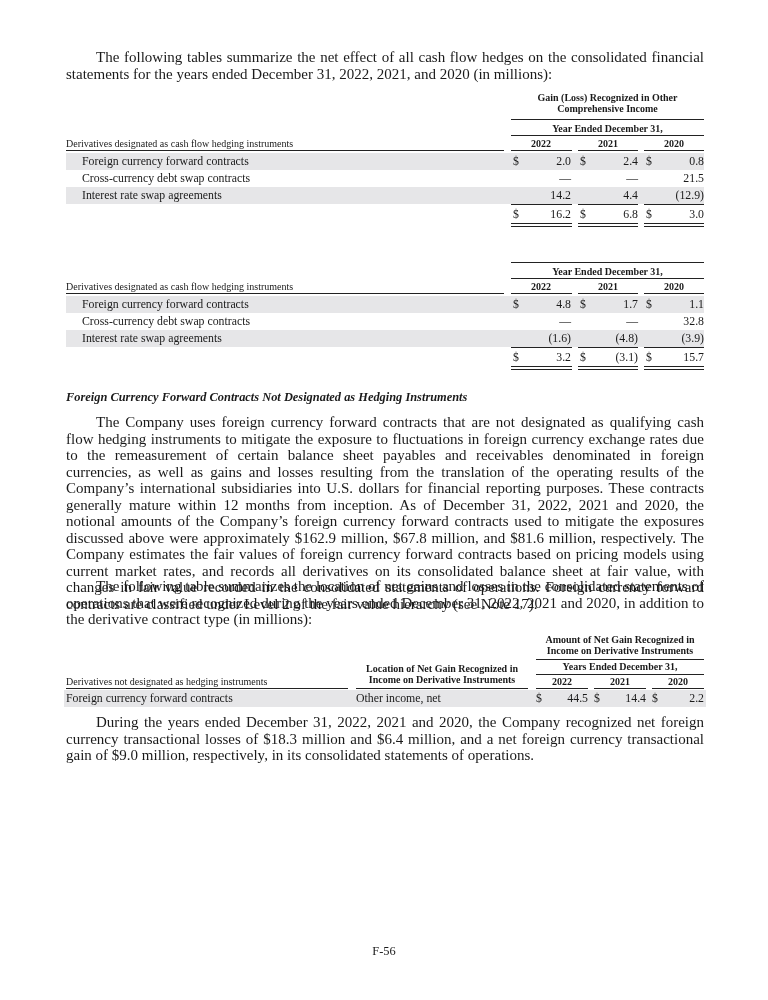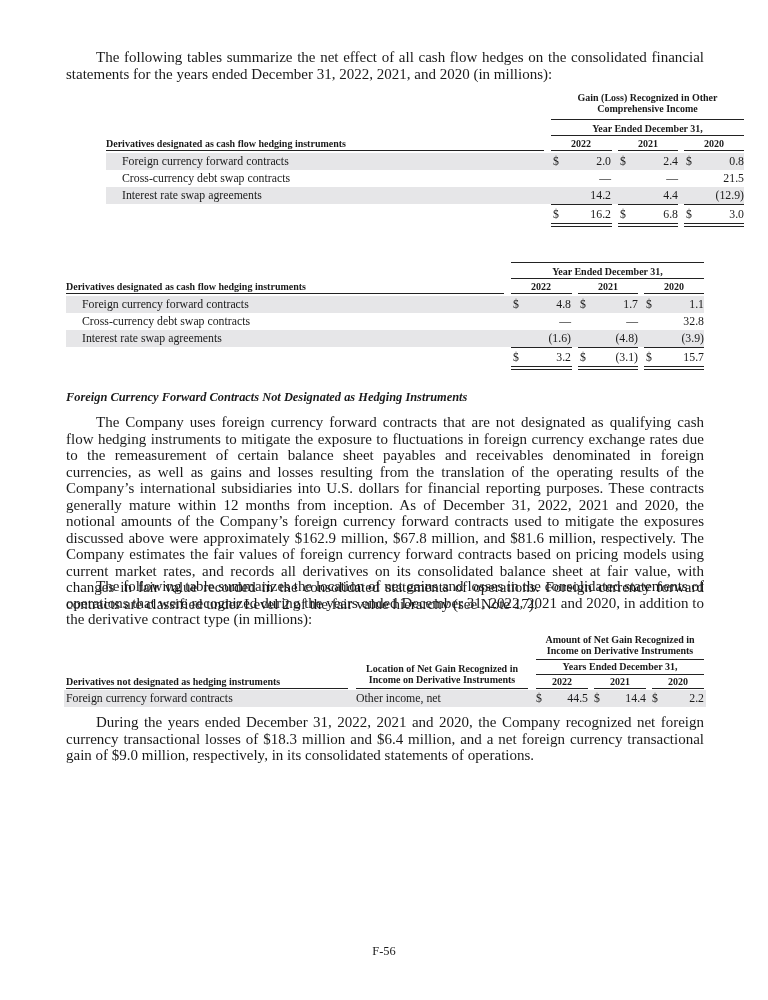--- a/index.html
+++ b/index.html
@@ -14,38 +14,38 @@
     margin: 0;
   }
   .para .indent { display: inline-block; width: 30px; }
   .heading {
     position: absolute; left: 66px; font-size: 12.4px; font-weight: bold; font-style: italic; margin: 0;
   }
   .footer { position: absolute; top: 944px; left: 0; width: 768px; text-align: center; font-size: 12.4px; }
 
   
   .tbl { position: absolute; left: 66px; width: 638px; font-size: 11.8px; }
-  .hdr-bold { font-weight: bold; font-size: 10px; }
+  .hdr-bold { font-weight: normal; font-size: 10px; }
   .row { position: absolute; left: 0; width: 638px; height: 17px; line-height: 17px; }
   .row.shaded { background: #e6e6e8; }
   .cell { position: absolute; top: 0; height: 17px; white-space: nowrap; }
   .lbl { left: 16px; }
   .cur { text-align: left; }
   .num { text-align: right; }
   .rule { position: absolute; height: 0; border-top: 1.5px solid #222; }
   .rule.thin { border-top: 1px solid #222; }
   .dbl { position: absolute; height: 2px; border-top: 1px solid #222; border-bottom: 1px solid #222; }
   .ctr { position: absolute; text-align: center; font-weight: bold; font-size: 10px; line-height: 11px; }
 </style>
 </head>
 <body>
 
 <p class="para" style="top:49px;"><span class="indent"></span><span>The following tables summarize the net effect of all cash flow hedges on the consolidated financial statements for the years ended December 31, 2022, 2021, and 2020 (in millions):</span></p>
 
-<div class="tbl" style="top:92px; height:190px;margin-left:40px;">
+<div class="tbl" style="top:92px; height:190px;">
   <div class="ctr" style="left:445px; width:193px; top:0;">
     <div>Gain (Loss) Recognized in Other</div>
     <div>Comprehensive Income</div>
   </div>
   <div class="rule thin" style="left:445px; width:193px; top:27px;"></div>
   <div class="ctr" style="left:445px; width:193px; top:31px;">Year Ended December 31,</div>
   <div class="rule" style="left:445px; width:193px; top:43px;"></div>
   <div class="hdr-bold" style="position:absolute; left:0; top:46px;">Derivatives designated as cash flow hedging instruments</div>
   <div class="ctr" style="left:445px; width:60px; top:46px;">2022</div>
   <div class="ctr" style="left:512px; width:60px; top:46px;">2021</div>

